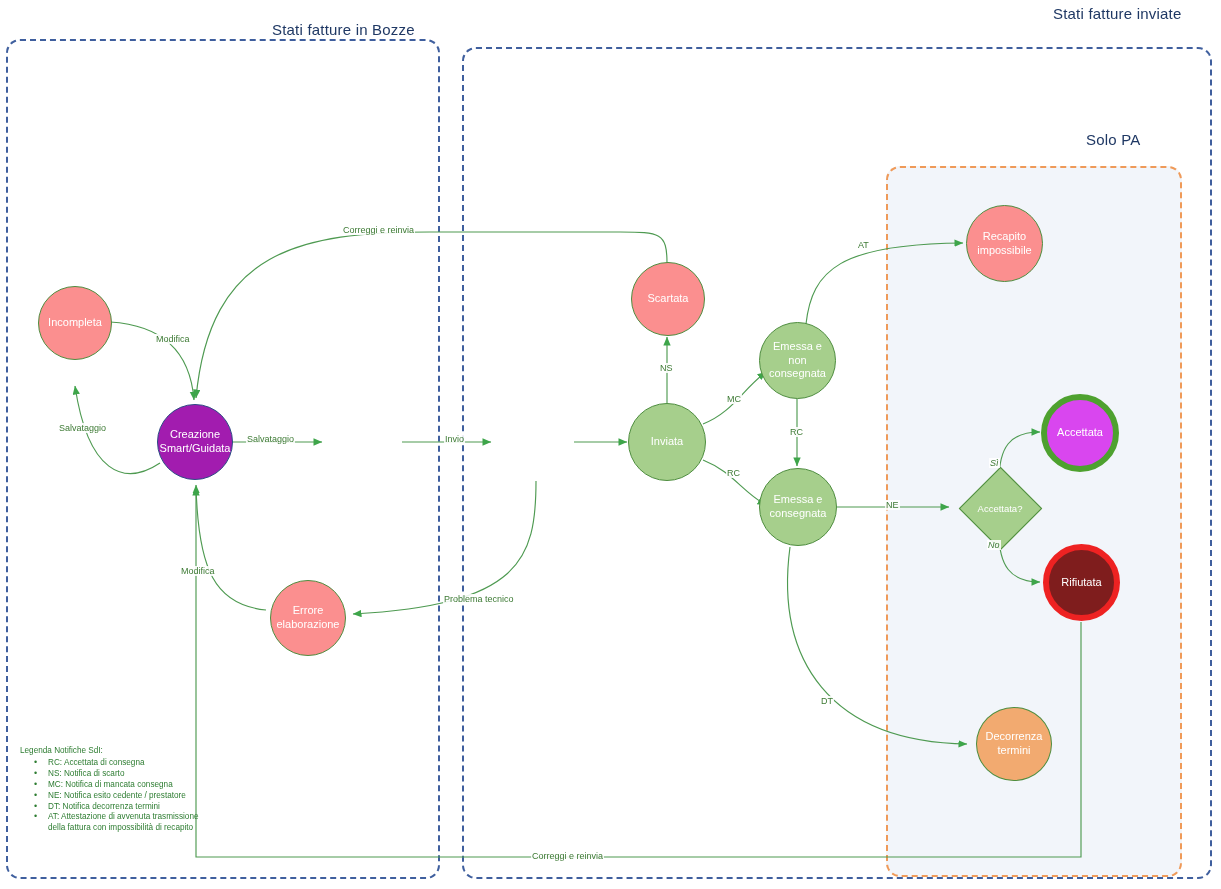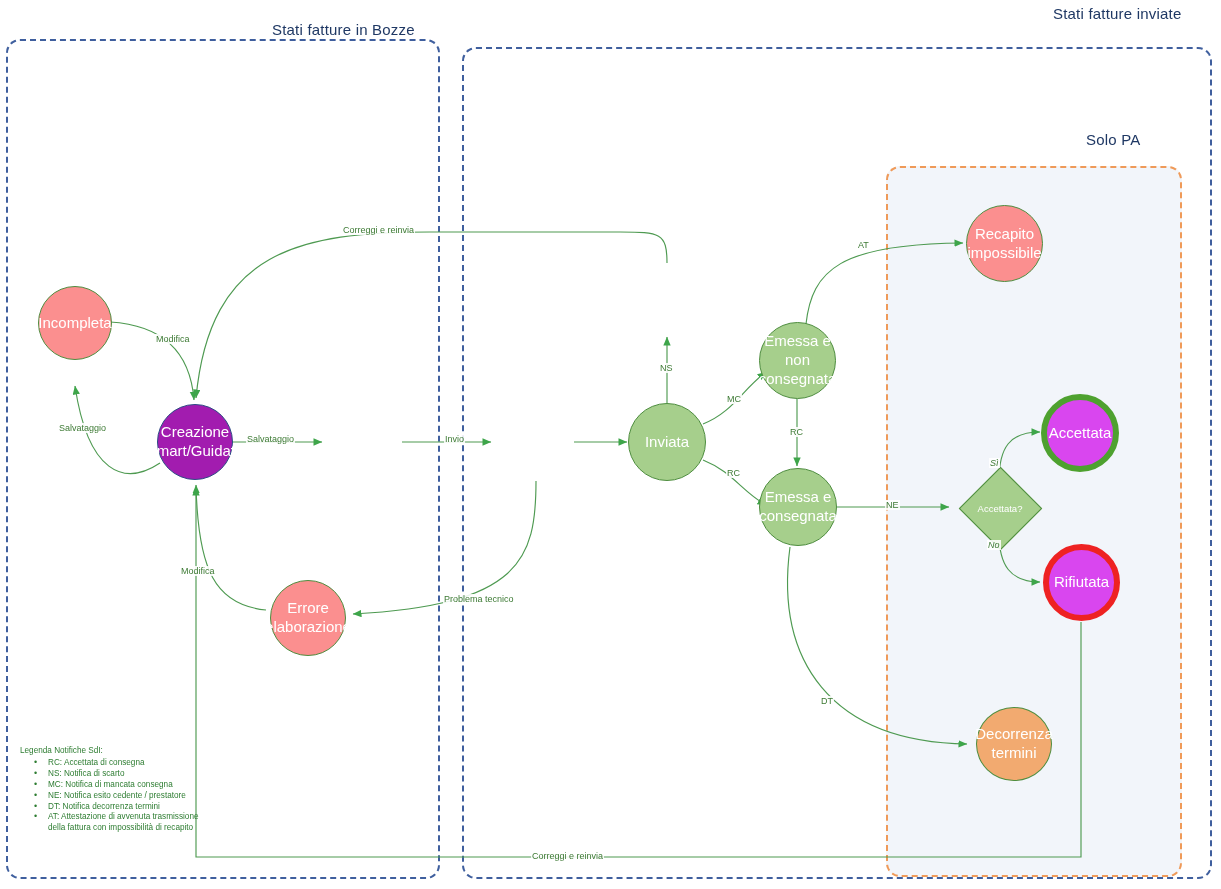--- a/index.html
+++ b/index.html
@@ -12,30 +12,30 @@
   .panel{position:absolute;box-sizing:border-box;border-radius:14px;}
   .panel-blue{border:2px dashed #3f5f9e;}
   .panel-orange{border:2px dashed #ef9a59;background:#f2f5fa;}
 
   .panel-title{position:absolute;color:#1f3864;font-size:15px;
                white-space:nowrap;letter-spacing:.2px;}
 
   
   .node{position:absolute;box-sizing:border-box;display:flex;
         align-items:center;justify-content:center;text-align:center;
-        color:#ffffff;font-size:15px;line-height:1.25;
+        color:#ffffff;font-size:11px;line-height:1.25;
         border-radius:50%;}
   .node span{display:block;padding:0 3px;}
 
   .n-green {background:#a6cf8c;border:1.3px solid #4e8d3f;}
   .n-red   {background:#fb8f8f;border:1.3px solid #4e8d3f;}
   .n-blue  {background:#a21caf;border:1.3px solid #2c4b85;}
   .n-orange{background:#f2aa70;border:1.3px solid #4e8d3f;}
   .ring-green{background:#d946ef;border:6px solid #4ea12f;}
-  .ring-red  {background:#d946ef;border:6px solid #ee2222;}
+  .ring-red  {background:#7f1d1d;border:6px solid #ee2222;}
 
   .diamond{position:absolute;background:#a6cf8c;border:1.3px solid #4e8d3f;
            transform:rotate(45deg);}
   .diamond-label{position:absolute;display:flex;align-items:center;
                  justify-content:center;color:#fff;font-size:9.5px;
                  white-space:nowrap;}
 
   
   .elabel{position:absolute;color:#3d7a34;font-size:9px;white-space:nowrap;
           background:rgba(255,255,255,.88);padding:0 1px;}
@@ -125,20 +125,23 @@
 
 
   <div class="node n-red" style="left:270px;top:580px;width:76px;height:76px;">
     <span>Errore elaborazione</span>
   </div>
 
   <div class="node n-green" style="left:628px;top:403px;width:78px;height:78px;">
     <span>Inviata</span>
   </div>
 
+  <div class="node n-red" style="left:631px;top:262px;width:74px;height:74px;">
+    <span>Scartata</span>
+  </div>
 
   <div class="node n-green" style="left:759px;top:322px;width:77px;height:77px;">
     <span>Emessa e non consegnata</span>
   </div>
 
   <div class="node n-green" style="left:759px;top:468px;width:78px;height:78px;">
     <span>Emessa e consegnata</span>
   </div>
 
   <div class="node n-red" style="left:966px;top:205px;width:77px;height:77px;">

